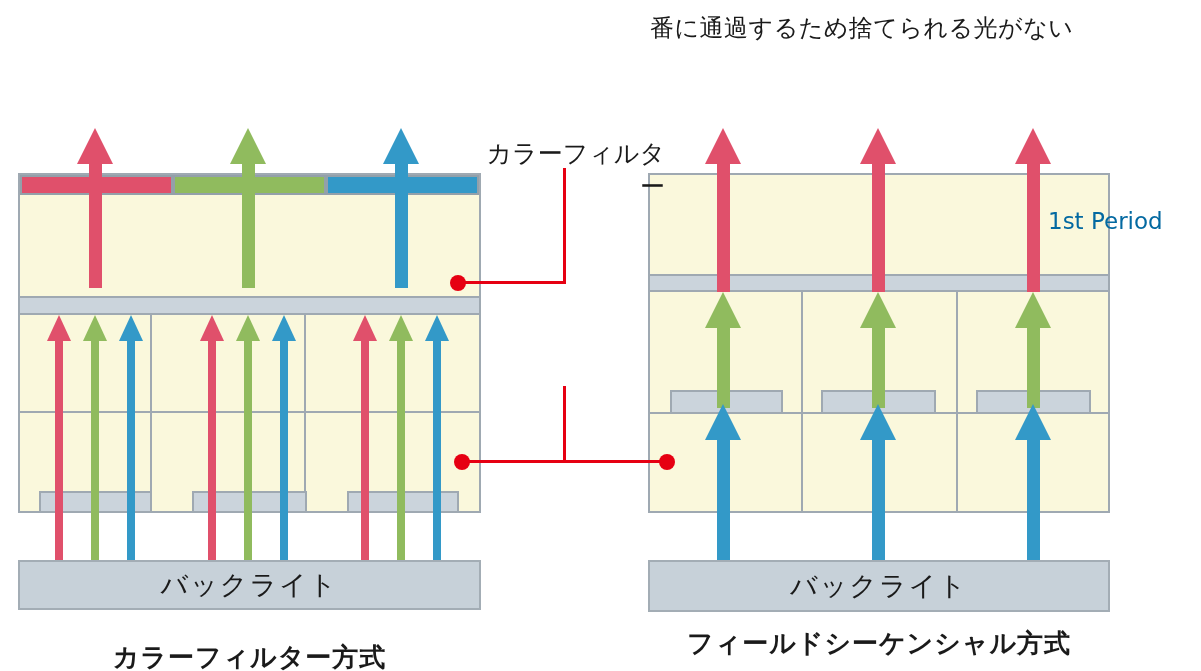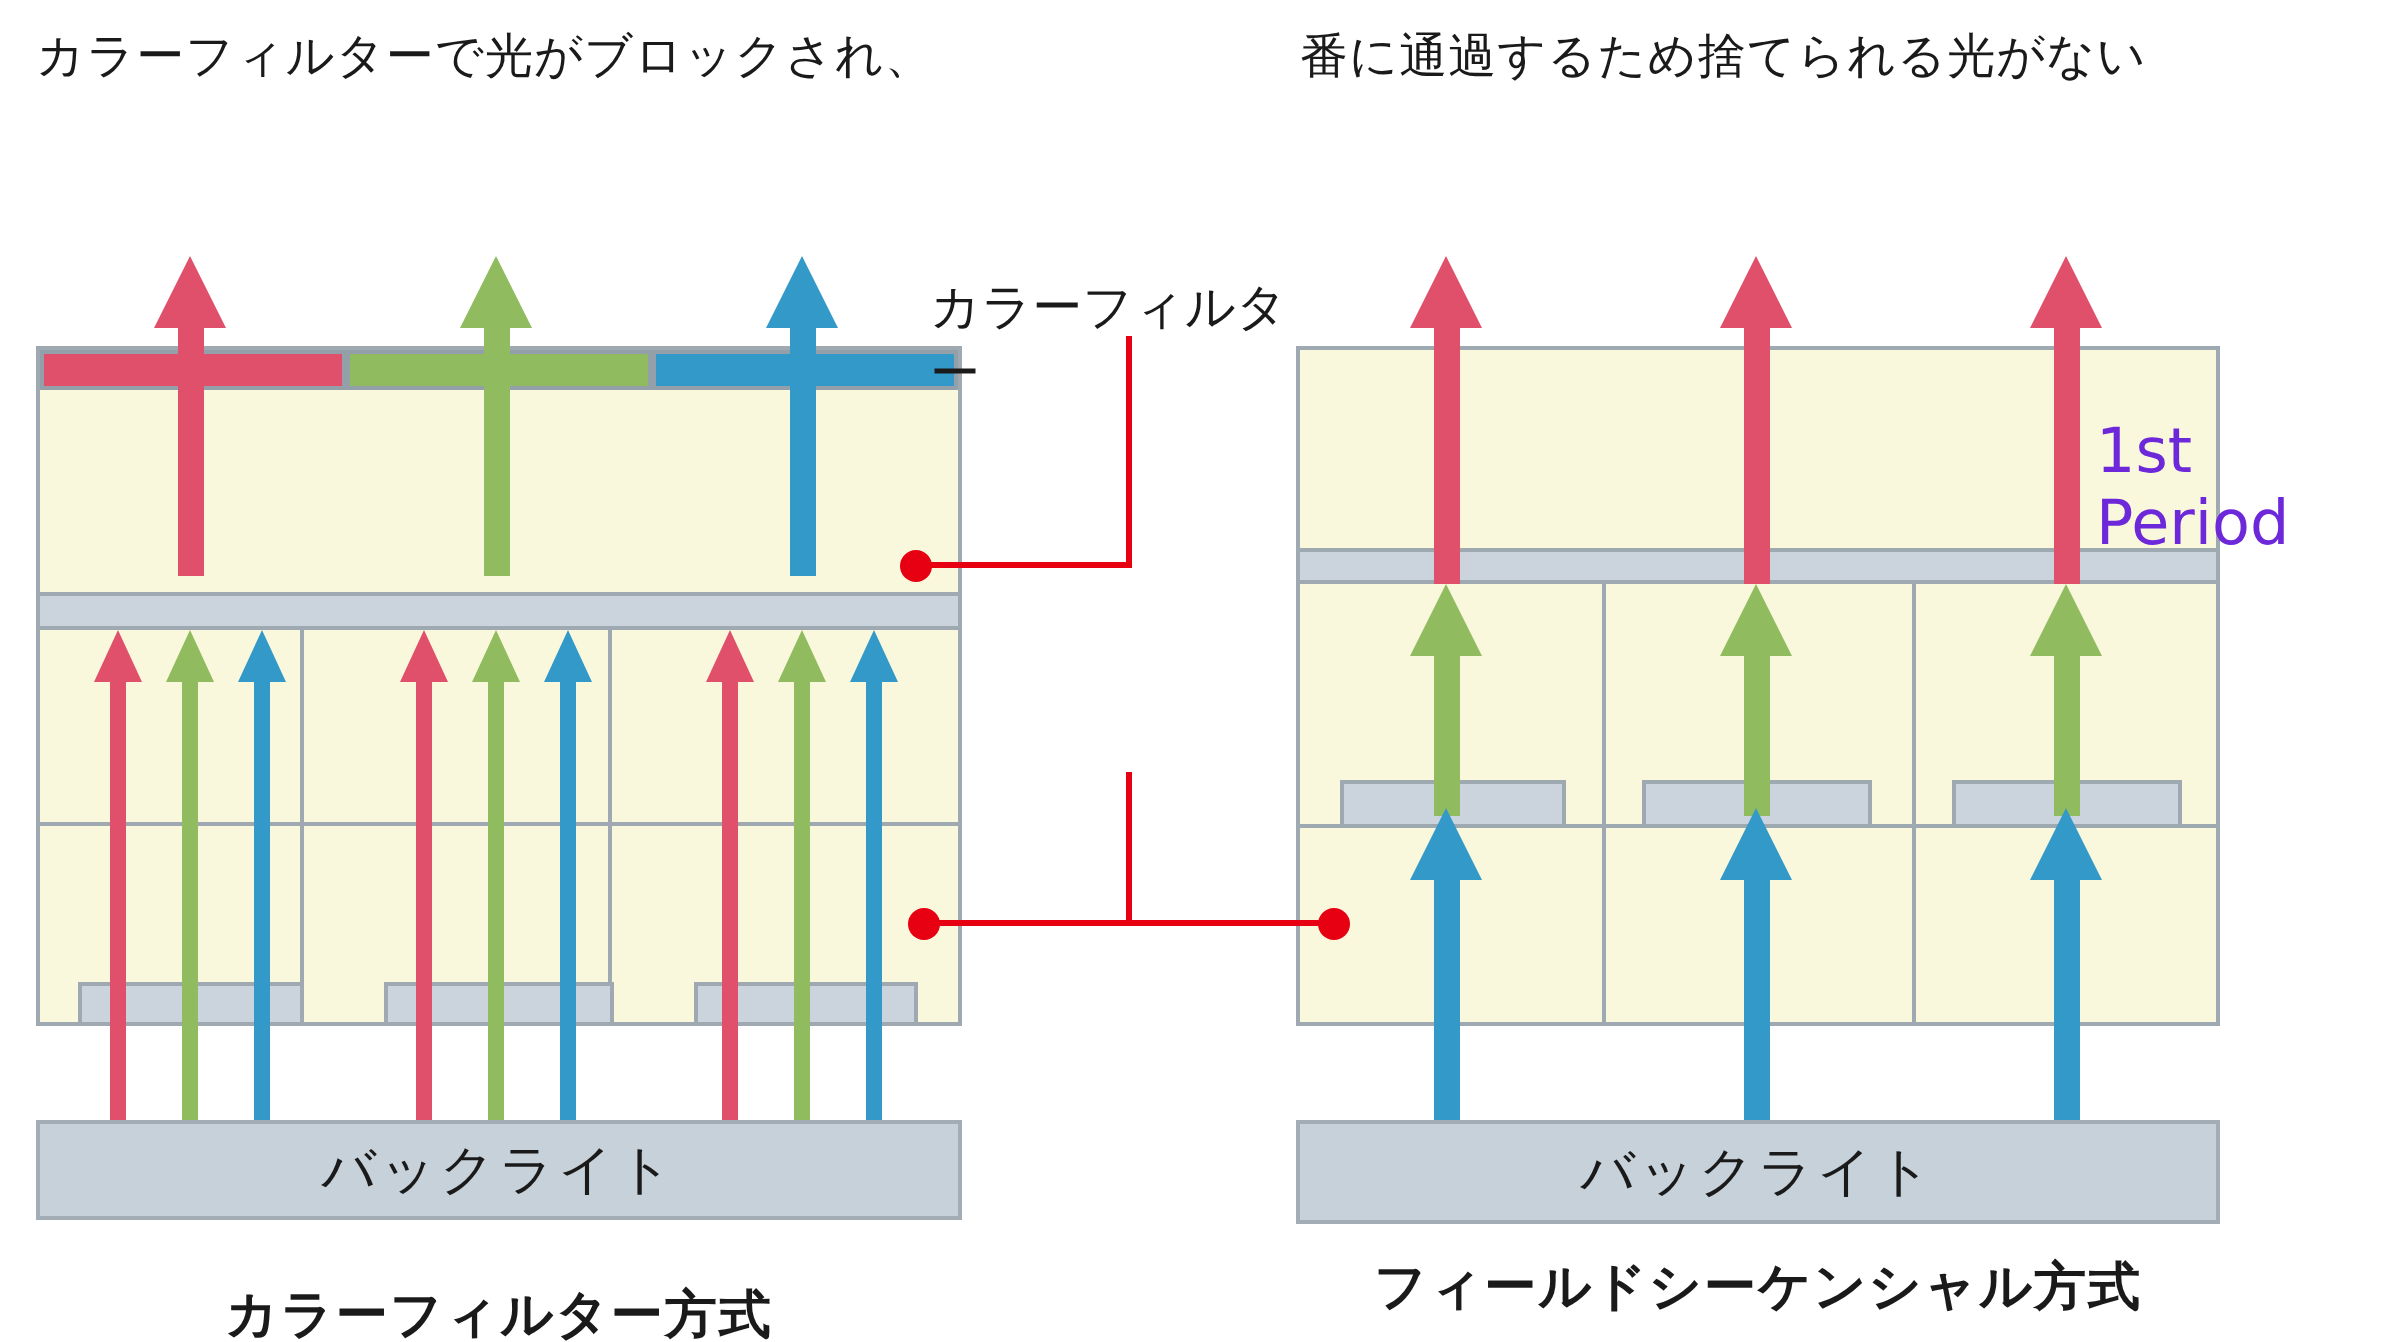--- a/index.html
+++ b/index.html
@@ -15,35 +15,34 @@
   .filter-strip{position:absolute;left:0;right:0;top:98;height:20px;display:flex;z-index:2;}
   .filter-seg{flex:1;border:2px solid #93A0AA;box-sizing:border-box;}
   .band{position:absolute;left:0;right:0;height:19px;background:var(--gray);
         border-top:2px solid var(--border);border-bottom:2px solid var(--border);box-sizing:border-box;}
   .divider{position:absolute;left:0;right:0;height:2px;background:var(--border);}
   .cellline{position:absolute;width:2px;background:var(--border);}
   .bump{position:absolute;background:var(--gray);border:2px solid var(--border);border-bottom:none;box-sizing:border-box;}
   .backlight{background:var(--backlight);border:2px solid #A3ADB5;display:flex;align-items:center;justify-content:center;
              font-size:27px;font-weight:500;letter-spacing:2px;z-index:1;}
   .caption{text-align:center;font-size:26px;font-weight:700;letter-spacing:1px;}
-  .period{font-size:31px;font-weight:500;color:#6d28d9;z-index:6;}
-  .annlabel{text-align:left;font-size:25px;font-weight:500;z-index:10;}
+  .period{font-size:23px;font-weight:500;color:#0369a1;z-index:6;}
+  .annlabel{text-align:right;font-size:25px;font-weight:500;z-index:10;}
   .annline{background:var(--annred);z-index:9;}
   .anndot{width:16px;height:16px;border-radius:50%;background:var(--annred);z-index:10;}
   .arrow{position:absolute;z-index:5;}
   .arrow-head{position:absolute;width:0;height:0;}
   .arrow-shaft{position:absolute;}
 </style>
 </head>
 <body>
 
 <div id="stage" style="--red: #E0506B; --green: #90BB5E; --blue: #3399C8; --yellow: #FAF8DC; --gray: #CBD4DC; --border: #9FA9B2; --backlight: #C7D1D9; --annred: #E60012;">
 
   <div class="abs note" style="left:18px;top:12px;">
-    <div>カラーフィルターで光がブロックされ、</div>
   </div>
   <div class="abs note" style="left:650px;top:12px;">
     <div>番に通過するため捨てられる光がない</div>
   </div>
 
   <div class="abs panel" style="left:18px;top:173px;width:463px;height:340px;">
     <div class="filter-strip" id="filter-strip">
         <div class="filter-seg" style="background: rgb(224, 80, 107);"></div>
         <div class="filter-seg" style="background: rgb(144, 187, 94);"></div>
         <div class="filter-seg" style="background: rgb(51, 153, 200);"></div>

